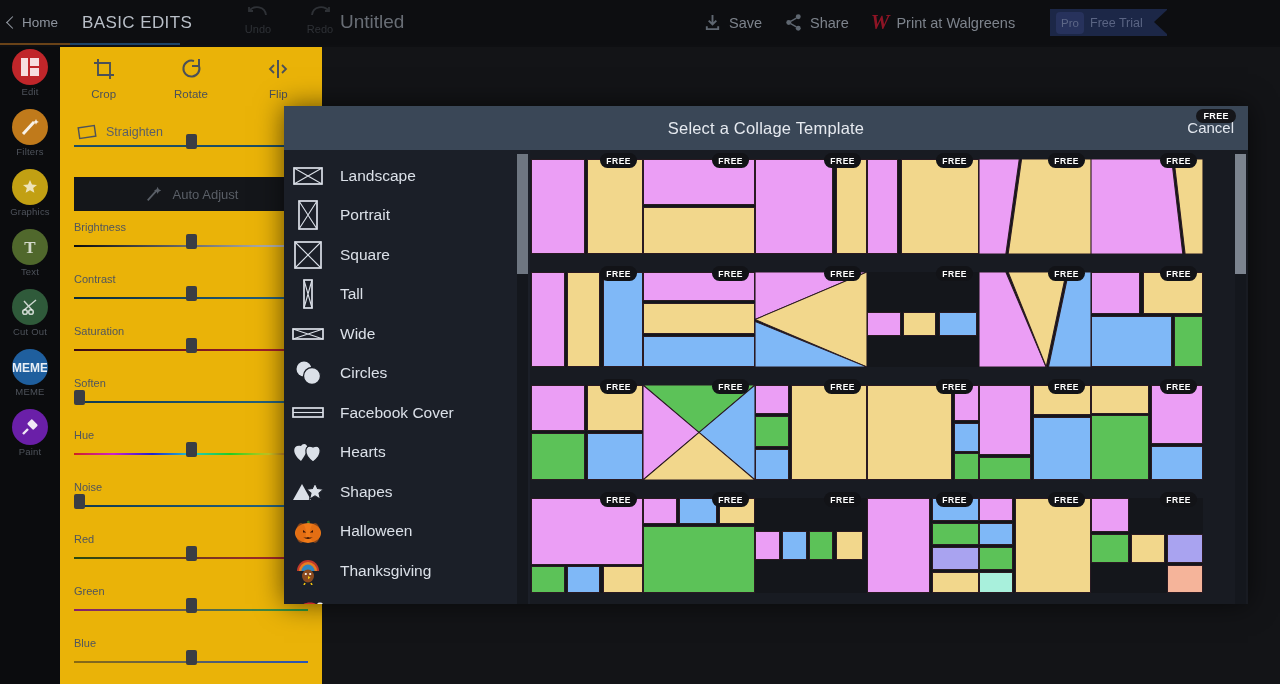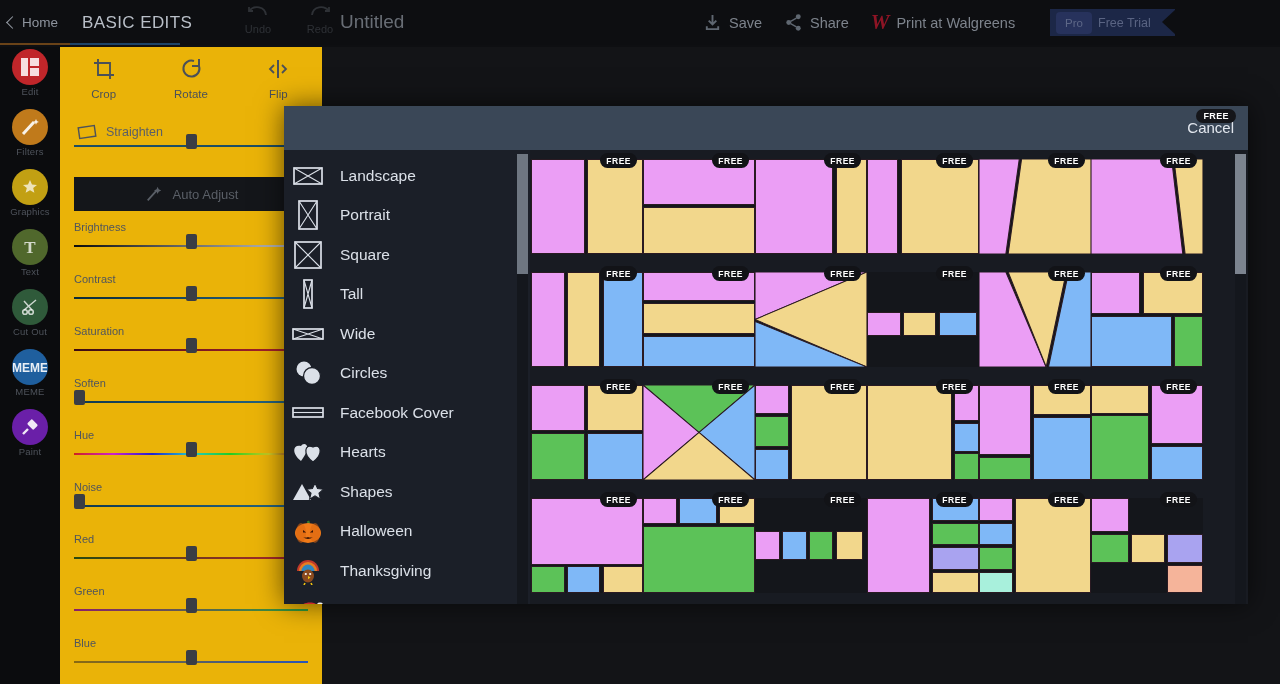--- a/index.html
+++ b/index.html
@@ -55,21 +55,21 @@
   .ribbon-body {
     height: 27px; background: #1c2747; display: flex; align-items: center;
     padding: 0 24px 0 6px; position: relative;
   }
   .ribbon-body::after {
     content: ""; position: absolute; right: -1px; top: 0;
     border-top: 13.5px solid transparent; border-bottom: 13.5px solid transparent;
     border-right: 14px solid #0d0e11;
   }
   .pro-chip {
-    width: 36px; height: 22px; border-radius: 4px; background: #27325c;
+    width: 28px; height: 22px; border-radius: 4px; background: #27325c;
     color: #5d6787; font-size: 11.5px; display: flex; align-items: center;
     justify-content: center; margin-right: 6px;
   }
   .free-trial-txt { color: #5a6483; font-size: 12.5px; white-space: nowrap; }
 
   .accent-line { position: absolute; top: 43px; left: 0; width: 180px; height: 2px; }
   .accent-orange { position: absolute; left: 0; top: 0; width: 70px; height: 2px; background: #6a4318; }
   .accent-blue { position: absolute; left: 70px; top: 0; width: 110px; height: 2px; background: #1d4468; }
 
   
@@ -391,20 +391,21 @@
             <div class="slider-knob" style="left:50%"></div>
           </div>
         </div>
       </div>
   </div>
 
   <div class="canvas-area"></div>
 
   <div class="modal">
     <div class="modal-header">
+      <div class="modal-title">Select a Collage Template</div>
       <div class="modal-cancel">Cancel</div>
       <div class="hdr-free-badge">FREE</div>
     </div>
 
     <div class="modal-body">
       <div class="cat-col">
         <div class="cat-list" id="cat-list">
             <div class="cat-item">
               <span class="cat-ico">
                 <svg width="30" height="22" viewBox="0 0 30 22">

